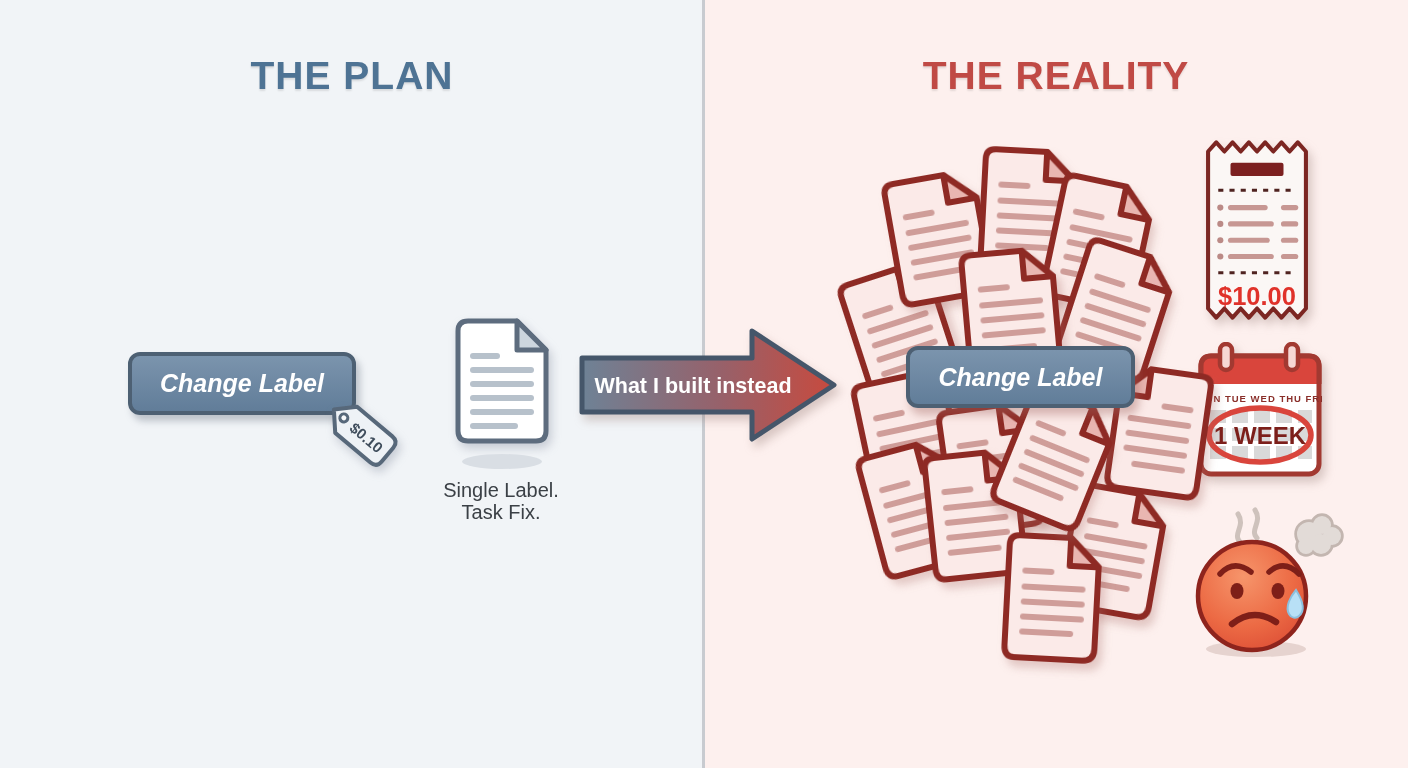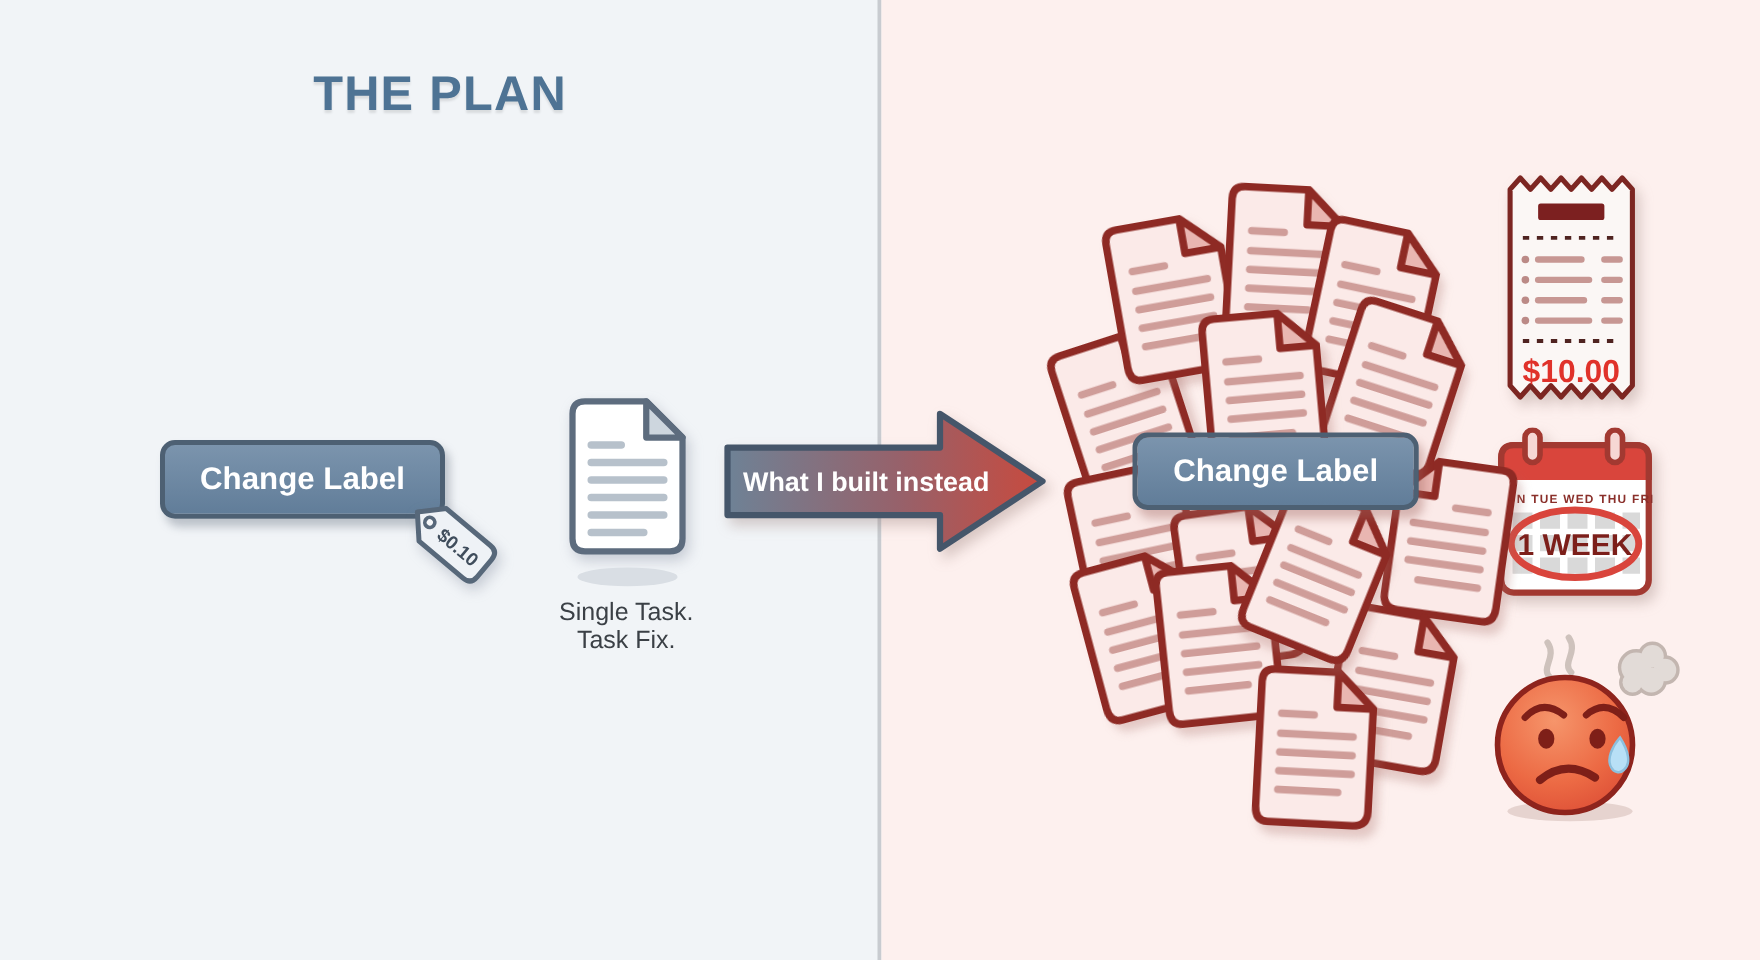--- a/index.html
+++ b/index.html
@@ -16,21 +16,21 @@
   .title { position:absolute; top:54px; transform:translateX(-50%);
            font-size:39px; font-weight:700; letter-spacing:1px;
            text-shadow:0 2px 2px rgba(0,0,0,0.10); white-space:nowrap; }
   .title-plan    { left:352px;  color:var(--plan_title,#4e7394); }
   .title-reality { left:1056px; color:var(--reality_title,#c04a45); }
 
   .cl-button { position:absolute; display:flex; align-items:center; justify-content:center;
                border:4px solid var(--button_border,#4d6073); border-radius:12px;
                background:linear-gradient(180deg,var(--button_fill_top,#7b94ad),var(--button_fill_bottom,#617d99));
                color:#ffffff; font-size:25px; font-weight:700;
-               box-shadow:4px 6px 7px rgba(110,120,135,0.40); cursor:pointer; }
+               box-shadow:4px 6px 7px rgba(110,120,135,0.40); cursor:pointer;font-style:italic; }
   .cl-button-plan    { left:128px; top:352px; width:228px; height:63px; z-index:8; }
   .cl-button-reality { left:906px; top:346px; width:229px; height:62px; z-index:20;
                        box-shadow:4px 7px 8px rgba(160,100,95,0.40); }
 
   .abs { position:absolute; }
   svg text { font-family:"Liberation Sans", sans-serif; }
 
   .doc-shadow { position:absolute; left:462px; top:454px; width:80px; height:15px;
                 border-radius:50%; background:#d9dee4; }
 
@@ -50,20 +50,21 @@
 </head>
 <body>
 
 <div class="canvas">
 
   <div class="panel panel-plan"></div>
   <div class="panel panel-reality"></div>
   <div class="divider"></div>
 
   <div class="title title-plan">THE PLAN</div>
+  <div class="title title-reality">THE REALITY</div>
 
   <div class="cl-button cl-button-plan">
     <span>Change Label</span>
   </div>
 
   <svg class="abs shadowed-blue" style="left:315px;top:393px;z-index:9" width="100" height="100" viewBox="0 0 100 100">
     <g transform="rotate(40 48 41)">
       <path d="M26 24 H72 Q80 24 80 32 V50 Q80 58 72 58 H26 L10 41 Z" fill="#eef2f6" stroke="#57687a" stroke-width="4" stroke-linejoin="round"></path>
       <circle cx="23" cy="41" r="4" fill="#f6f8fa" stroke="#57687a" stroke-width="3"></circle>
       <text x="53" y="47" text-anchor="middle" font-size="15" font-weight="700" fill="#3f4d5c">$0.10</text>
@@ -78,21 +79,21 @@
       <line x1="18" y1="52" x2="76" y2="52"></line>
       <line x1="18" y1="66" x2="76" y2="66"></line>
       <line x1="18" y1="80" x2="76" y2="80"></line>
       <line x1="18" y1="94" x2="76" y2="94"></line>
       <line x1="18" y1="108" x2="60" y2="108"></line>
     </g>
   </svg>
   <div class="doc-shadow"></div>
 
   <div class="caption caption-plan">
-    <div>Single Task.</div>
+    <div>Single Label.</div>
     <div>Task Fix.</div>
   </div>
 
   <svg class="abs shadowed" style="left:576px;top:322px;z-index:15" width="266" height="126" viewBox="0 0 266 126">
     <defs>
       <linearGradient id="arrowGrad" x1="0" y1="0" x2="1" y2="0">
         <stop offset="0%" stop-color="#6e8296"></stop>
         <stop offset="55%" stop-color="#97616a"></stop>
         <stop offset="100%" stop-color="#c84a3e"></stop>
       </linearGradient>

